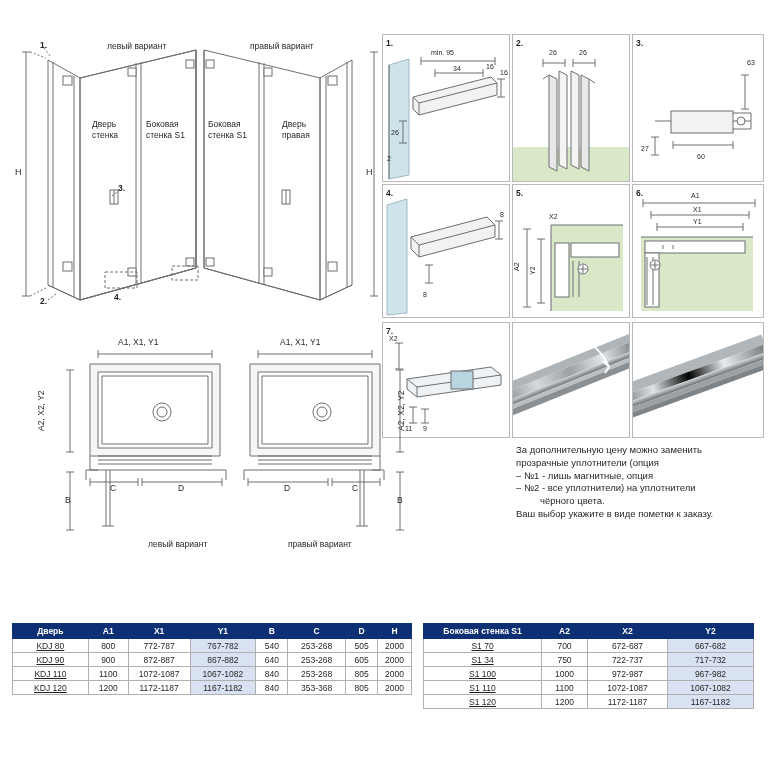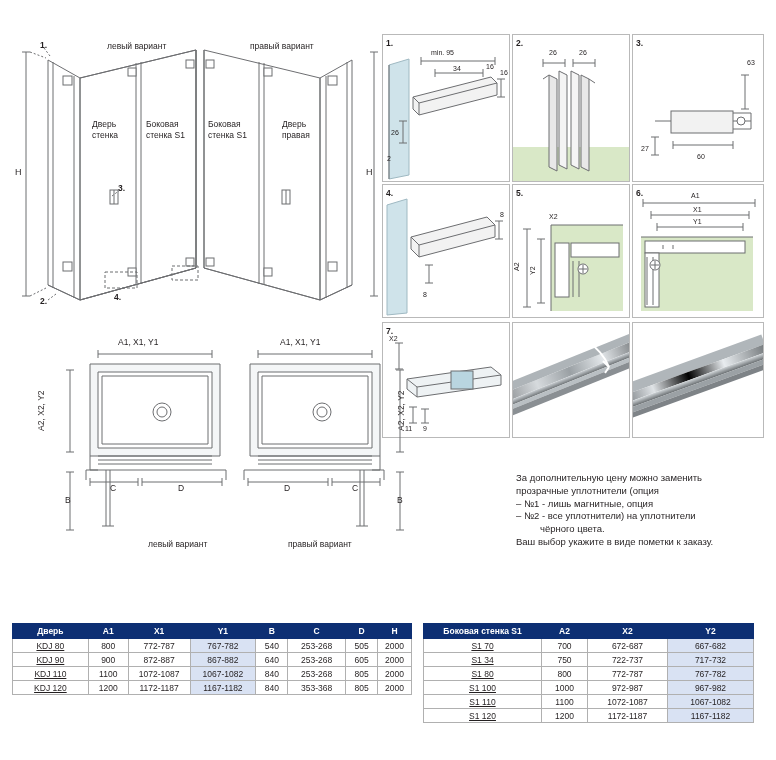--- a/index.html
+++ b/index.html
@@ -38,21 +38,21 @@
   table td {
     border: 1px solid #b0b0b0; padding: 1px 4px; text-align: center; height: 14px;
   }
   table td.first { text-align: center; text-decoration: underline; }
   .tbl-left { position: absolute; left: 12px; top: 623px; width: 400px; }
   .tbl-right { position: absolute; left: 423px; top: 623px; width: 340px; }
   .hl { background: #d9e2f3; font-weight: normal; }
 
   
   .textblock {
-    position: absolute; left: 516px; top: 472px; width: 252px;
+    position: absolute; left: 516px; top: 444px; width: 252px;
     font-size: 9.5px; line-height: 1.35; color: #231f20;
   }
 
   
   .tray-wrap { position: absolute; left: 0; top: 330px; width: 390px; height: 230px; margin-left: 40px; }
 
   svg { display: block; }
 </style>
 </head>
 <body>
@@ -535,26 +535,20 @@
           <td>672-687</td>
           <td class="hl">667-682</td>
         </tr>
         <tr>
           <td class="first">S1 34</td>
           <td>750</td>
           <td>722-737</td>
           <td class="hl">717-732</td>
         </tr>
         <tr>
-          <td class="first">S1 80</td>
-          <td>800</td>
-          <td>772-787</td>
-          <td class="hl">767-782</td>
-        </tr>
-        <tr>
           <td class="first">S1 100</td>
           <td>1000</td>
           <td>972-987</td>
           <td class="hl">967-982</td>
         </tr>
         <tr>
           <td class="first">S1 110</td>
           <td>1100</td>
           <td>1072-1087</td>
           <td class="hl">1067-1082</td>

